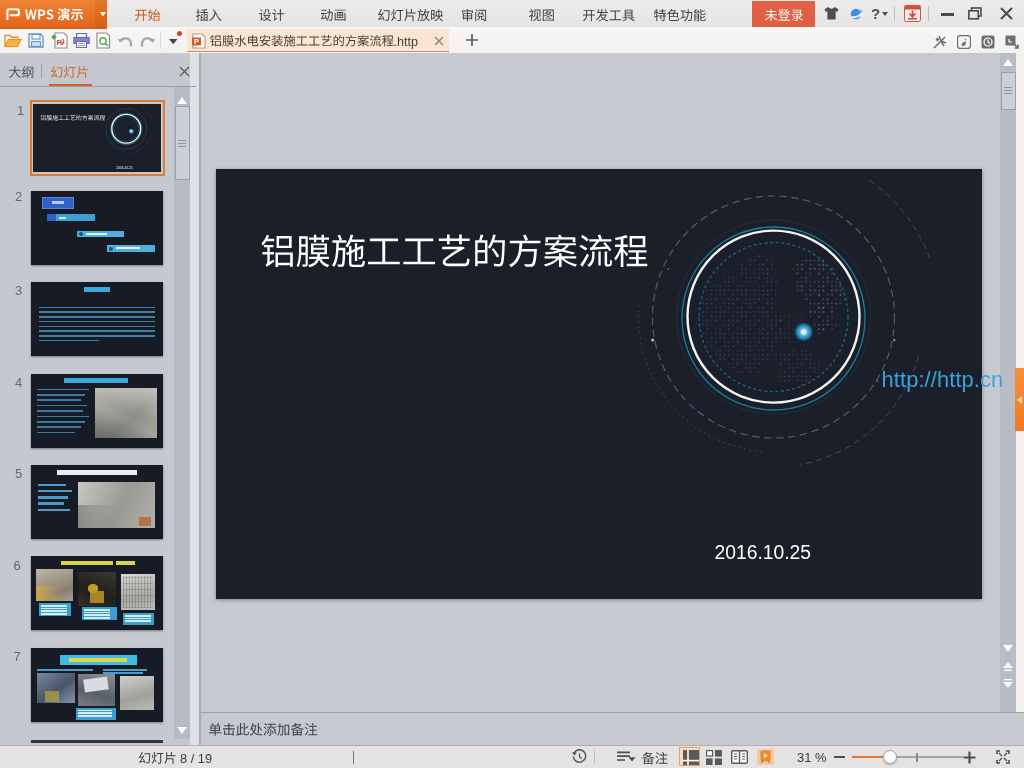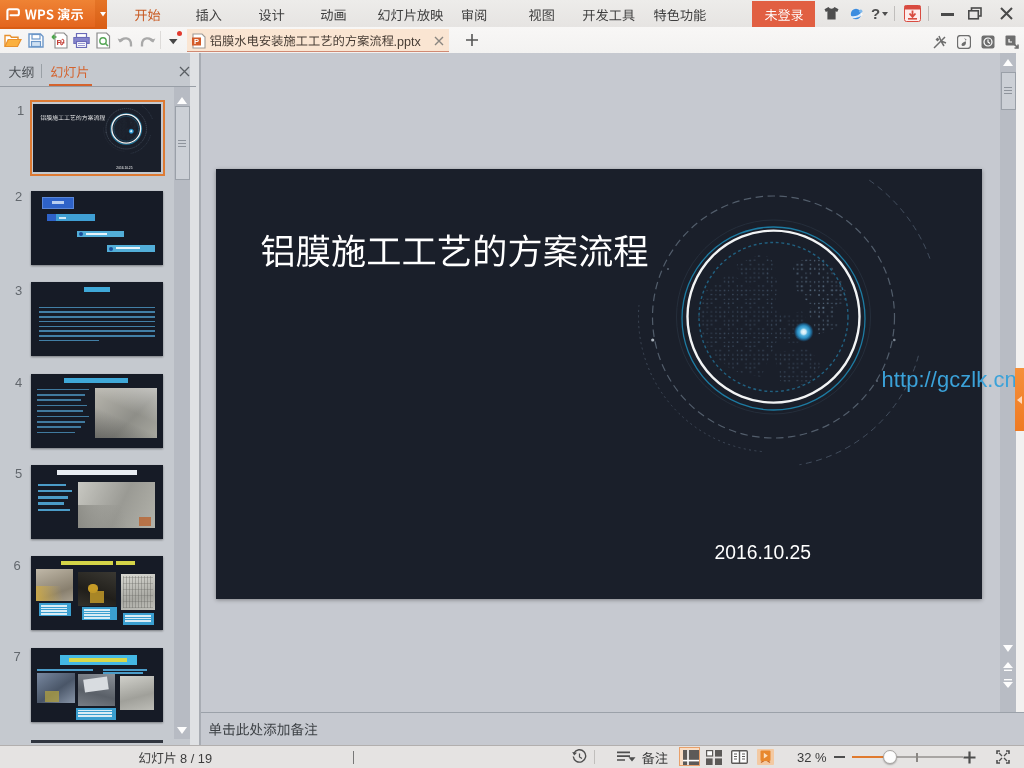--- a/index.html
+++ b/index.html
@@ -121,21 +121,21 @@
 <div class="abs" style="left:187px;top:28.5px;width:262px;height:23px;background:#fae5d2"></div>
 <div class="abs" style="left:187px;top:50.7px;width:262px;height:1.8px;background:#d08a74"></div>
 <svg class="abs" style="left:192px;top:33px" width="14" height="16" viewBox="0 0 14 16">
 <path d="M1 1 L10 1 L13 4 L13 15 L1 15 Z" fill="#fff" stroke="#a09a94" stroke-width="1.1"></path>
 <rect x="0" y="4.5" width="9" height="8" fill="#d45a28"></rect>
 <text x="2" y="11.2" font-size="7.5" font-weight="bold" fill="#fff" font-family="Liberation Sans">P</text>
   </svg>
 <svg style="position:absolute;left:209.5px;top:35.4px;overflow:visible" width="183.63" height="11.45" viewBox="34.00 -846.00 14929.00 931.00">
     <path d="M531 -730H813V-526H531ZM460 -798V-458H888V-798ZM430 -336V78H502V26H846V72H921V-336ZM502 -43V-267H846V-43ZM183 -838C151 -744 96 -655 34 -596C46 -579 66 -542 72 -526C107 -561 141 -606 171 -655H394V-726H211C225 -756 239 -787 250 -818ZM61 -344V-275H200V-77C200 -28 167 6 149 20C161 32 181 58 188 73C204 55 230 36 398 -72C391 -86 382 -115 378 -135L269 -69V-275H389V-344H269V-479H372V-547H108V-479H200V-344Z M1505 -413H1819V-341H1505ZM1505 -536H1819V-465H1505ZM1736 -839V-757H1587V-839H1518V-757H1381V-694H1518V-621H1587V-694H1736V-620H1805V-694H1947V-757H1805V-839ZM1436 -591V-286H1619C1617 -260 1614 -235 1609 -212H1381V-147H1592C1560 -64 1495 -9 1355 25C1370 38 1388 64 1395 82C1553 40 1627 -27 1663 -130C1709 -26 1791 48 1909 82C1919 63 1940 36 1957 21C1847 -4 1769 -64 1726 -147H1943V-212H1684C1688 -235 1691 -260 1693 -286H1889V-591ZM1098 -795V-438C1098 -293 1092 -93 1030 47C1046 53 1074 69 1087 79C1130 -17 1148 -143 1156 -262H1282V-10C1282 3 1278 7 1267 7C1256 8 1221 8 1183 7C1191 24 1200 55 1202 71C1259 71 1293 70 1316 59C1338 47 1345 27 1345 -8V-795ZM1161 -726H1282V-566H1161ZM1161 -497H1282V-332H1159L1161 -438Z M2071 -584V-508H2317C2269 -310 2166 -159 2039 -76C2057 -65 2087 -36 2100 -18C2241 -118 2358 -306 2407 -568L2358 -587L2344 -584ZM2817 -652C2768 -584 2689 -495 2623 -433C2592 -485 2564 -540 2542 -596V-838H2462V-22C2462 -5 2456 -1 2440 0C2424 1 2372 1 2314 -1C2326 22 2339 59 2343 81C2420 81 2469 79 2500 65C2530 52 2542 28 2542 -23V-445C2633 -264 2763 -106 2919 -24C2932 -46 2957 -77 2975 -93C2854 -149 2745 -253 2660 -377C2730 -436 2819 -527 2885 -604Z M3452 -408V-264H3204V-408ZM3531 -408H3788V-264H3531ZM3452 -478H3204V-621H3452ZM3531 -478V-621H3788V-478ZM3126 -695V-129H3204V-191H3452V-85C3452 32 3485 63 3597 63C3622 63 3791 63 3818 63C3925 63 3949 10 3962 -142C3939 -148 3907 -162 3887 -176C3880 -46 3870 -13 3814 -13C3778 -13 3632 -13 3602 -13C3542 -13 3531 -25 3531 -83V-191H3865V-695H3531V-838H3452V-695Z M4414 -823C4430 -793 4447 -756 4461 -725H4093V-522H4168V-654H4829V-522H4908V-725H4549C4534 -758 4510 -806 4491 -842ZM4656 -378C4625 -297 4581 -232 4524 -178C4452 -207 4379 -233 4310 -256C4335 -292 4362 -334 4389 -378ZM4299 -378C4263 -320 4225 -266 4193 -223C4276 -195 4367 -162 4456 -125C4359 -60 4234 -18 4082 9C4098 25 4121 59 4130 77C4293 42 4429 -10 4536 -91C4662 -36 4778 23 4852 73L4914 8C4837 -41 4723 -96 4599 -148C4660 -209 4707 -285 4742 -378H4935V-449H4430C4457 -499 4482 -549 4502 -596L4421 -612C4401 -561 4372 -505 4341 -449H4069V-378Z M5068 -742C5113 -711 5166 -665 5190 -634L5238 -682C5213 -713 5158 -756 5114 -785ZM5439 -375C5451 -355 5463 -331 5472 -309H5052V-247H5400C5307 -181 5166 -127 5037 -102C5051 -88 5070 -63 5080 -46C5139 -60 5201 -80 5260 -105V-39C5260 2 5227 18 5208 24C5217 39 5229 68 5233 85C5254 73 5289 64 5575 0C5574 -14 5575 -43 5578 -60L5333 -10V-139C5395 -170 5451 -207 5494 -247C5574 -84 5720 26 5918 74C5926 54 5946 26 5961 12C5867 -7 5783 -41 5715 -89C5774 -116 5843 -153 5894 -189L5839 -230C5797 -197 5727 -155 5668 -125C5627 -160 5593 -201 5567 -247H5949V-309H5557C5546 -337 5528 -370 5511 -396ZM5624 -840V-702H5386V-636H5624V-477H5416V-411H5916V-477H5699V-636H5935V-702H5699V-840ZM5037 -485 5063 -422 5272 -519V-369H5342V-840H5272V-588C5184 -549 5097 -509 5037 -485Z M6560 -841C6531 -716 6479 -597 6410 -520C6427 -509 6455 -482 6467 -470C6504 -514 6537 -569 6566 -631H6954V-700H6594C6609 -740 6621 -783 6632 -826ZM6514 -515V-357L6428 -316L6455 -255L6514 -283V-37C6514 53 6542 76 6642 76C6664 76 6824 76 6848 76C6934 76 6955 41 6964 -78C6945 -83 6917 -93 6900 -105C6896 -8 6889 11 6844 11C6809 11 6673 11 6646 11C6591 11 6582 3 6582 -36V-315L6679 -360V-89H6744V-391L6850 -440C6850 -322 6849 -233 6846 -218C6843 -202 6836 -200 6825 -200C6815 -200 6791 -199 6773 -201C6780 -185 6786 -160 6788 -142C6811 -141 6842 -142 6864 -148C6890 -154 6906 -170 6909 -203C6914 -231 6915 -357 6915 -501L6919 -512L6871 -531L6858 -521L6853 -516L6744 -465V-593H6679V-434L6582 -389V-515ZM6190 -820C6213 -776 6236 -716 6245 -677H6044V-606H6153C6149 -358 6137 -109 6033 30C6052 41 6077 63 6090 80C6173 -35 6204 -208 6216 -399H6338C6331 -124 6324 -27 6307 -4C6300 7 6291 10 6277 9C6261 9 6225 9 6184 5C6195 24 6201 53 6203 73C6245 76 6286 76 6309 73C6336 70 6352 63 6368 41C6394 7 6400 -105 6408 -435C6408 -445 6408 -469 6408 -469H6220L6224 -606H6441V-677H6252L6314 -696C6303 -735 6279 -794 6255 -838Z M7052 -72V3H7951V-72H7539V-650H7900V-727H7104V-650H7456V-72Z M8052 -72V3H8951V-72H8539V-650H8900V-727H8104V-650H8456V-72Z M9154 -496V-426H9600C9188 -176 9169 -115 9169 -59C9170 11 9227 53 9351 53H9776C9883 53 9918 23 9930 -144C9907 -148 9880 -157 9859 -169C9854 -40 9838 -19 9783 -19H9343C9284 -19 9246 -33 9246 -64C9246 -102 9280 -155 9779 -449C9787 -452 9793 -456 9797 -459L9743 -498L9727 -495ZM9633 -840V-732H9364V-840H9288V-732H9057V-660H9288V-568H9364V-660H9633V-568H9709V-660H9932V-732H9709V-840Z M10552 -423C10607 -350 10675 -250 10705 -189L10769 -229C10736 -288 10667 -385 10610 -456ZM10240 -842C10232 -794 10215 -728 10199 -679H10087V54H10156V-25H10435V-679H10268C10285 -722 10304 -778 10321 -828ZM10156 -612H10366V-401H10156ZM10156 -93V-335H10366V-93ZM10598 -844C10566 -706 10512 -568 10443 -479C10461 -469 10492 -448 10506 -436C10540 -484 10572 -545 10600 -613H10856C10844 -212 10828 -58 10796 -24C10784 -10 10773 -7 10753 -7C10730 -7 10670 -8 10604 -13C10618 6 10627 38 10629 59C10685 62 10744 64 10778 61C10814 57 10836 49 10859 19C10899 -30 10913 -185 10928 -644C10929 -654 10929 -682 10929 -682H10627C10643 -729 10658 -779 10670 -828Z M11440 -818C11466 -771 11496 -707 11508 -667H11068V-594H11341C11329 -364 11304 -105 11046 23C11066 37 11090 63 11101 82C11291 -17 11366 -183 11398 -361H11756C11740 -135 11720 -38 11691 -12C11678 -2 11665 0 11643 0C11616 0 11546 -1 11474 -7C11489 13 11499 44 11501 66C11568 71 11634 72 11669 69C11708 67 11733 60 11756 34C11795 -5 11815 -114 11835 -398C11837 -409 11838 -434 11838 -434H11410C11416 -487 11420 -541 11423 -594H11936V-667H11514L11585 -698C11571 -738 11540 -799 11512 -846Z M12052 -230V-166H12401C12312 -89 12167 -24 12034 5C12049 20 12071 48 12081 66C12218 30 12366 -48 12460 -141V79H12535V-146C12631 -50 12784 30 12924 68C12934 49 12956 20 12972 5C12837 -24 12690 -89 12599 -166H12949V-230H12535V-313H12460V-230ZM12431 -823 12466 -765H12080V-621H12151V-701H12852V-621H12925V-765H12546C12532 -790 12512 -822 12494 -846ZM12663 -535C12629 -490 12583 -454 12524 -426C12453 -440 12380 -454 12307 -465C12329 -486 12353 -510 12377 -535ZM12190 -427C12268 -415 12345 -402 12418 -388C12322 -361 12203 -346 12061 -339C12072 -323 12083 -298 12089 -278C12274 -291 12422 -316 12536 -363C12663 -335 12773 -304 12854 -274L12917 -327C12838 -353 12735 -381 12619 -406C12673 -440 12715 -483 12746 -535H12940V-596H12432C12452 -620 12471 -644 12487 -667L12420 -689C12401 -660 12377 -628 12351 -596H12064V-535H12298C12262 -495 12224 -457 12190 -427Z M13577 -361V37H13644V-361ZM13400 -362V-259C13400 -167 13387 -56 13264 28C13281 39 13306 62 13317 77C13452 -19 13468 -148 13468 -257V-362ZM13755 -362V-44C13755 16 13760 32 13775 46C13788 58 13810 63 13830 63C13840 63 13867 63 13879 63C13896 63 13916 59 13927 52C13941 44 13949 32 13954 13C13959 -5 13962 -58 13964 -102C13946 -108 13924 -118 13911 -130C13910 -82 13909 -46 13907 -29C13905 -13 13902 -6 13897 -2C13892 1 13884 2 13875 2C13867 2 13854 2 13847 2C13840 2 13834 1 13831 -2C13826 -7 13825 -17 13825 -37V-362ZM13085 -774C13145 -738 13219 -684 13255 -645L13300 -704C13264 -742 13189 -794 13129 -827ZM13040 -499C13104 -470 13183 -423 13222 -388L13264 -450C13224 -484 13144 -528 13080 -554ZM13065 16 13128 67C13187 -26 13257 -151 13310 -257L13256 -306C13198 -193 13119 -61 13065 16ZM13559 -823C13575 -789 13591 -746 13603 -710H13318V-642H13515C13473 -588 13416 -517 13397 -499C13378 -482 13349 -475 13330 -471C13336 -454 13346 -417 13350 -399C13379 -410 13425 -414 13837 -442C13857 -415 13874 -390 13886 -369L13947 -409C13910 -468 13833 -560 13770 -627L13714 -593C13738 -566 13765 -534 13790 -503L13476 -485C13515 -530 13562 -592 13600 -642H13945V-710H13680C13669 -748 13648 -799 13627 -840Z M14532 -733H14834V-549H14532ZM14462 -798V-484H14907V-798ZM14448 -209V-144H14644V-13H14381V53H14963V-13H14718V-144H14919V-209H14718V-330H14941V-396H14425V-330H14644V-209ZM14361 -826C14287 -792 14155 -763 14043 -744C14052 -728 14062 -703 14065 -687C14112 -693 14162 -702 14212 -712V-558H14049V-488H14202C14162 -373 14093 -243 14028 -172C14041 -154 14059 -124 14067 -103C14118 -165 14171 -264 14212 -365V78H14286V-353C14320 -311 14360 -257 14377 -229L14422 -288C14402 -311 14315 -401 14286 -426V-488H14411V-558H14286V-729C14333 -740 14377 -753 14413 -768Z" fill="#473d35"></path>
   </svg>
-<div class="abs" style="left:393.5px;top:35.2px;font-size:12.6px;color:#473d35;font-family:'Liberation Sans'">.pptx</div>
+<div class="abs" style="left:393.5px;top:35.2px;font-size:12.6px;color:#473d35;font-family:'Liberation Sans'">.http</div>
 <svg class="abs" style="left:434px;top:36px" width="10" height="10" viewBox="0 0 10 10">
 <path d="M1 1 L9 9 M9 1 L1 9" stroke="#8a8680" stroke-width="1.4"></path>
   </svg>
 <svg class="abs" style="left:466px;top:34px" width="12" height="12" viewBox="0 0 12 12">
 <path d="M6 0 L6 12 M0 6 L12 6" stroke="#555" stroke-width="1.6"></path>
   </svg>
 <svg class="abs" style="left:933px;top:35px" width="14" height="14" viewBox="0 0 14 14">
 <path d="M1 13 L8 6 M6 1 L8 6 L13 8 M8 6 L12 2 M8 6 L11 11" stroke="#6e6e6e" stroke-width="1.5" fill="none"></path>
 <path d="M4.5 2.5 L6.5 4.5 L4.5 6.5 L2.5 4.5 Z" fill="#6e6e6e"></path>
   </svg>
@@ -504,29 +504,29 @@
 <rect x="0.7" y="0.7" width="15.6" height="12.6" rx="1" fill="#fdfdfd" stroke="#5c5a58" stroke-width="1.4"></rect>
 <rect x="7.8" y="0.7" width="1.4" height="12.6" fill="#5c5a58"></rect>
 <path d="M3 4 L6 4 M3 6.5 L6 6.5 M3 9 L6 9 M11 4 L14 4 M11 6.5 L14 6.5 M11 9 L14 9" stroke="#5c5a58" stroke-width="1.1"></path>
   </svg>
 <svg class="abs" style="left:757px;top:749px" width="17" height="16" viewBox="0 0 17 16">
 <rect x="0" y="0" width="17" height="16" rx="1" fill="#f3c9a2"></rect>
 <path d="M4 13.5 L8.5 10.5 L13 13.5" stroke="#c96a28" stroke-width="1.4" fill="none"></path>
 <rect x="3.5" y="1.5" width="10" height="10.5" rx="1" fill="#e8882e"></rect>
 <path d="M6.8 3.8 L10.8 6.7 L6.8 9.6 Z" fill="#fce0c0"></path>
   </svg>
-<div class="abs" style="left:797px;top:750px;font-size:13px;color:#3a3a3a;font-family:'Liberation Sans'">32 %</div>
+<div class="abs" style="left:797px;top:750px;font-size:13px;color:#3a3a3a;font-family:'Liberation Sans'">31 %</div>
 <div class="abs" style="left:834px;top:755.5px;width:11px;height:2.4px;background:#4e4e4e"></div>
 <div class="abs" style="left:852px;top:756px;width:38px;height:2px;background:#e07a2e"></div>
 <div class="abs" style="left:890px;top:756px;width:73px;height:2px;background:#a8a5a3"></div>
 <div class="abs" style="left:916px;top:752.5px;width:1.6px;height:9px;background:#8a8784"></div>
 <div class="abs" style="left:883px;top:750px;width:14px;height:14px;border-radius:50%;background:#fdfdfd;border:1px solid #a8a5a3;box-shadow:0 1px 1.5px rgba(0,0,0,0.25)"></div>
 <svg class="abs" style="left:963px;top:751px" width="13" height="13" viewBox="0 0 13 13">
 <path d="M6.5 0.5 L6.5 12.5 M0.5 6.5 L12.5 6.5" stroke="#4e4e4e" stroke-width="2.2"></path>
   </svg>
 <svg class="abs" style="left:996px;top:750px" width="14" height="14" viewBox="0 0 14 14">
 <path d="M1 4 L1 1 L4 1 M10 1 L13 1 L13 4 M13 10 L13 13 L10 13 M4 13 L1 13 L1 10" stroke="#4e4e4e" stroke-width="1.6" fill="none"></path>
 <path d="M3 3 L6 6 M11 3 L8 6 M11 11 L8 8 M3 11 L6 8" stroke="#4e4e4e" stroke-width="1.3"></path>
   </svg>
-<div class="abs" style="left:881.5px;top:367.3px;font-size:21.9px;letter-spacing:0.1px;color:#3ba2d9;font-family:'Liberation Sans'">http://gczlk.cn</div>
+<div class="abs" style="left:881.5px;top:367.3px;font-size:21.9px;letter-spacing:0.1px;color:#3ba2d9;font-family:'Liberation Sans'">http://http.cn</div>
 <div class="abs" style="left:1014.5px;top:368px;width:9.5px;height:63px;background:linear-gradient(#f5903a,#ef7a22)"></div>
 <svg class="abs" style="left:1016.5px;top:396px" width="5" height="8">
     <path d="M5 0 L5 8 L0 4 Z" fill="#ffd9b8"></path>
   </svg>
 </body></html>

